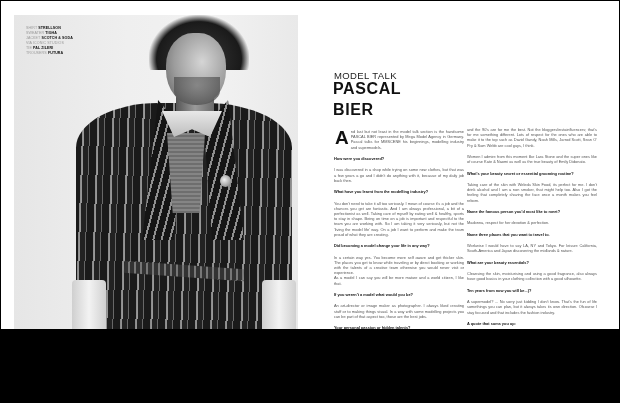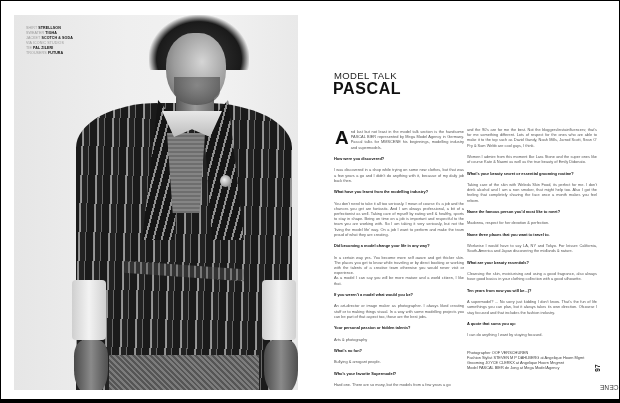--- a/index.html
+++ b/index.html
@@ -1,20 +1,20 @@
 <!DOCTYPE html>
 <html><head>
 <meta charset="utf-8">
 <style>
   * { box-sizing: border-box; margin: 0; padding: 0; }
   html, body { width: 620px; height: 403px; overflow: hidden; background: #000; }
   body { font-family: "Liberation Sans", sans-serif; position: relative; }
 
   .spread {
-    position: absolute; left: 1px; top: 1px; width: 618px; height: 398px;
+    position: absolute; left: 1px; top: 1px; width: 618px; height: 328px;
     background: #ffffff; overflow: hidden;
   }
 
   
   .photo {
     position: absolute; left: 13px; top: 14px; width: 284px; height: 375px;
     background: linear-gradient(90deg, #e6e6e6 0%, #efefef 40%, #f2f2f2 70%, #e9e9e9 100%);
     overflow: hidden;
   }
   .credits {
@@ -157,20 +157,21 @@
     <div class="cuff-r"></div>
     <div class="hand-l"></div>
     <div class="hand-r"></div>
     <div class="hem"></div>
   </div>
 
   <div class="article">
     <div class="kicker">MODEL TALK</div>
     <div class="title">
       <div>PASCAL</div>
+      <div>BIER</div>
     </div>
 
     <div class="col left">
       <p><span class="dropcap">A</span><span>nd last but not least in the model talk section is the handsome PASCAL BIER represented by Mega Model Agency in Germany. Pascal talks for MMSCENE his beginnings, modelling industry and supermodels.</span></p>
       <p class="q">How were you discovered?</p>
       <p>I was discovered in a shop while trying on some new clothes, but that was a few years a go and I didn't do anything with it, because of my daily job back then.</p>
       <p class="q">What have you learnt from the modelling industry?</p>
       <p>You don't need to take it all too seriously. I mean of course it's a job and the chances you get are fantastic. And I am always professional, a bit of a perfectionist as well. Taking care of myself by eating well &amp; healthy, sports to stay in shape. Being on time on a job is important and respectful to the team you are working with. So I am taking it very seriously, but not the 'living the model life' way. On a job I want to perform and make the team proud of what they are creating.</p>
       <p class="q">Did becoming a model change your life in any way?</p>
       <p style="white-space:pre-line">In a certain way yes. You become more self aware and get thicker skin. The places you get to know while traveling or by direct booking or working with the talents of a creative team otherwise you would never visit or experience.

